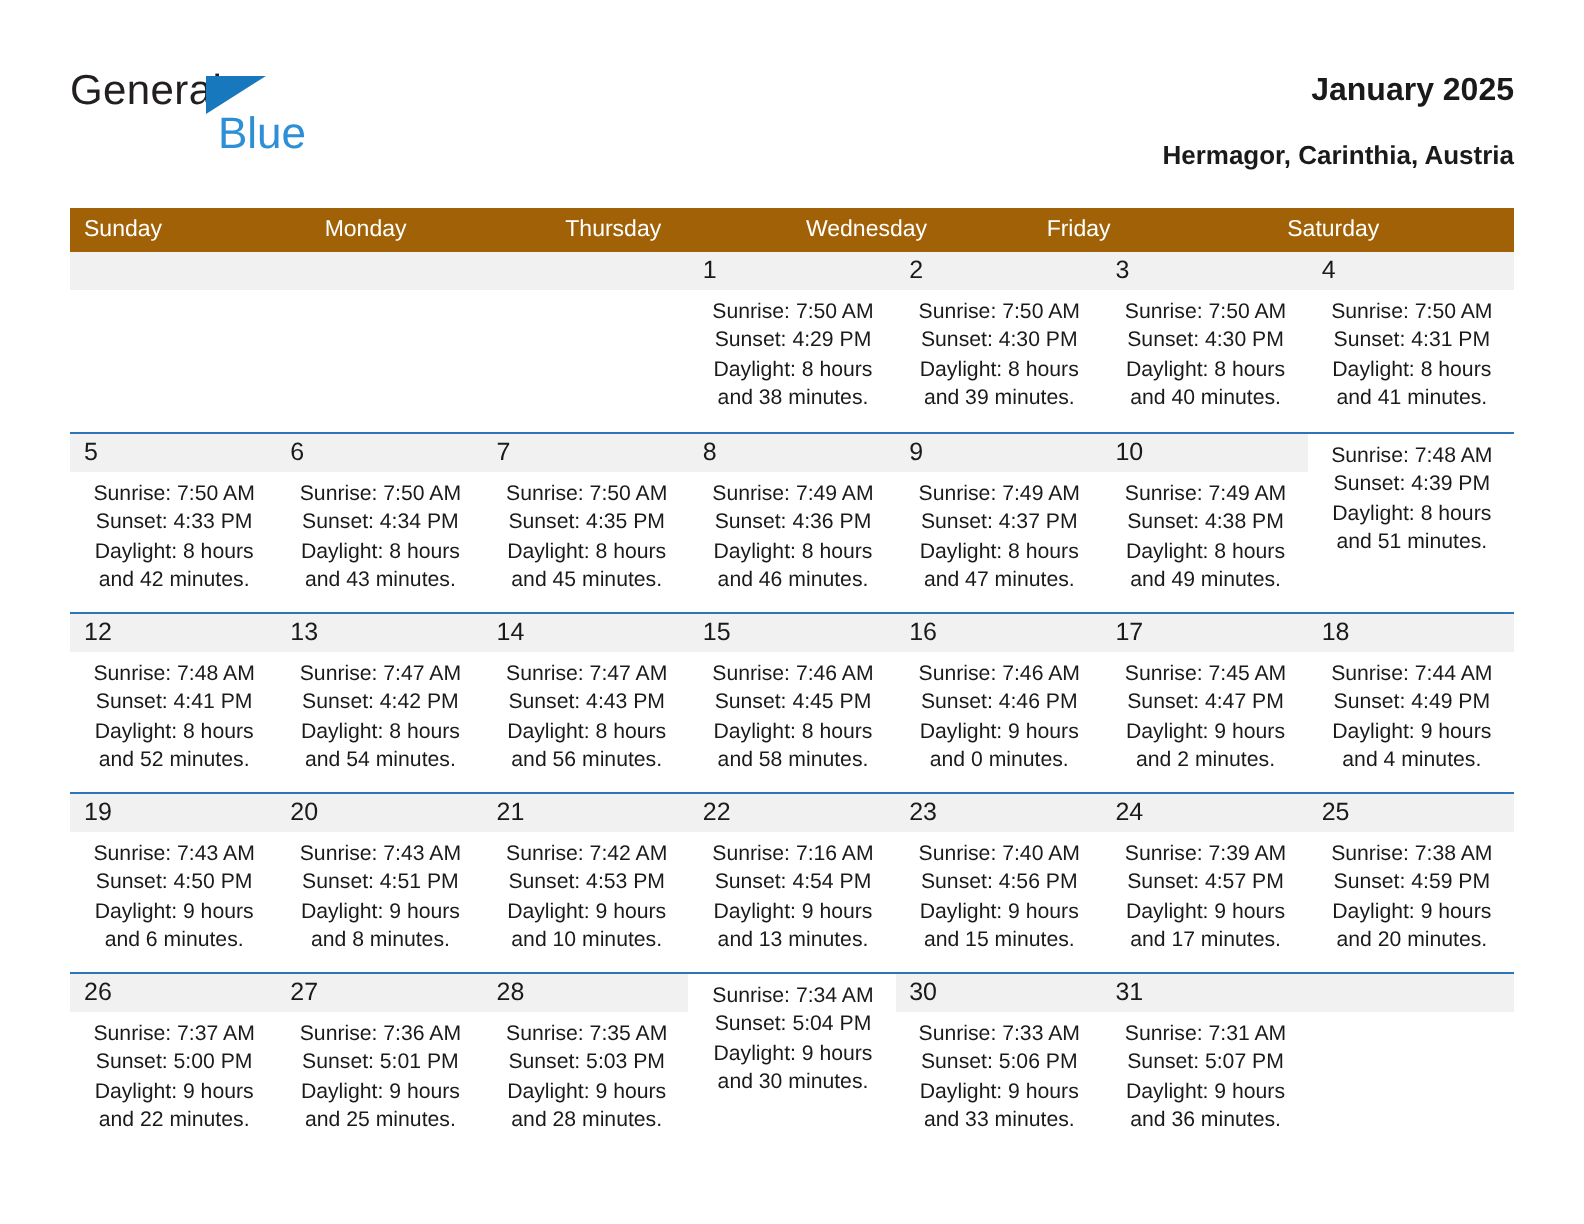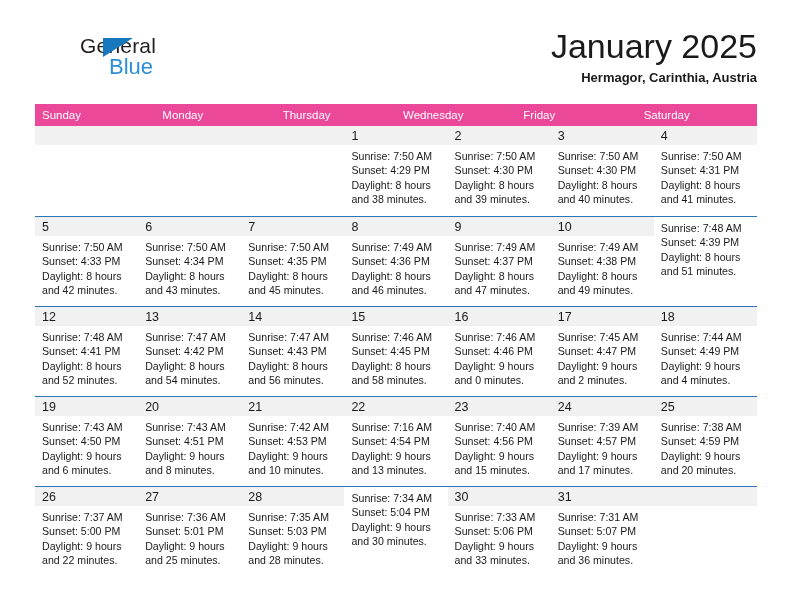--- a/index.html
+++ b/index.html
@@ -37,21 +37,20 @@
     height: 58px;
   }
   .logo-general {
     position: absolute;
     left: 0;
     top: 0;
     font-size: 21px;
     letter-spacing: 0.2px;
     color: #231f20;
     font-family: "Liberation Sans", sans-serif;
-    margin-left: 45px;
   }
   .logo-triangle {
     position: absolute;
     left: 68px;
     top: 4px;
     width: 0;
     height: 0;
     border-left: 30px solid #1878be;
     border-bottom: 19px solid transparent;
   }
@@ -65,25 +64,25 @@
     margin-left: 44px;
   }
 
   .title-block {
     position: absolute;
     right: 0;
     top: 0;
     text-align: right;
   }
   .cal-title {
-    font-size: 34px;
+    font-size: 16px;
     color: #1a1a1a;
     line-height: 32px;
     white-space: nowrap;
-    font-weight: normal;
+    font-weight: bold;
     margin: 0;
   }
   .cal-subtitle {
     font-size: 13px;
     color: #1a1a1a;
     line-height: 20px;
     margin-top: 6px;
     white-space: nowrap;
     font-weight: bold;
     margin-left: 12px;
@@ -91,21 +90,21 @@
 
   
   .calendar {
     position: absolute;
     left: 35px;
     top: 104px;
     width: 722px;
   }
   .weekday-row {
     display: flex;
-    background: #ec4899;
+    background: #a16207;
     height: 22px;
   }
   .weekday {
     flex: 1 1 0;
     color: #ffffff;
     font-size: 11.5px;
     line-height: 22px;
     padding-left: 7px;
     box-sizing: border-box;
     white-space: nowrap;
@@ -134,20 +133,21 @@
     box-sizing: border-box;
   }
   .day-num {
     font-size: 12.5px;
     line-height: 19px;
     color: #1a1a1a;
   }
   .day-body {
     padding: 4px 6px 0 7px;
     box-sizing: border-box;
+    text-align: center;
   }
   .day-line {
     font-size: 10.6px;
     line-height: 14.4px;
     color: #1a1a1a;
     white-space: nowrap;
   }
 </style>
 </head>
 <body>

